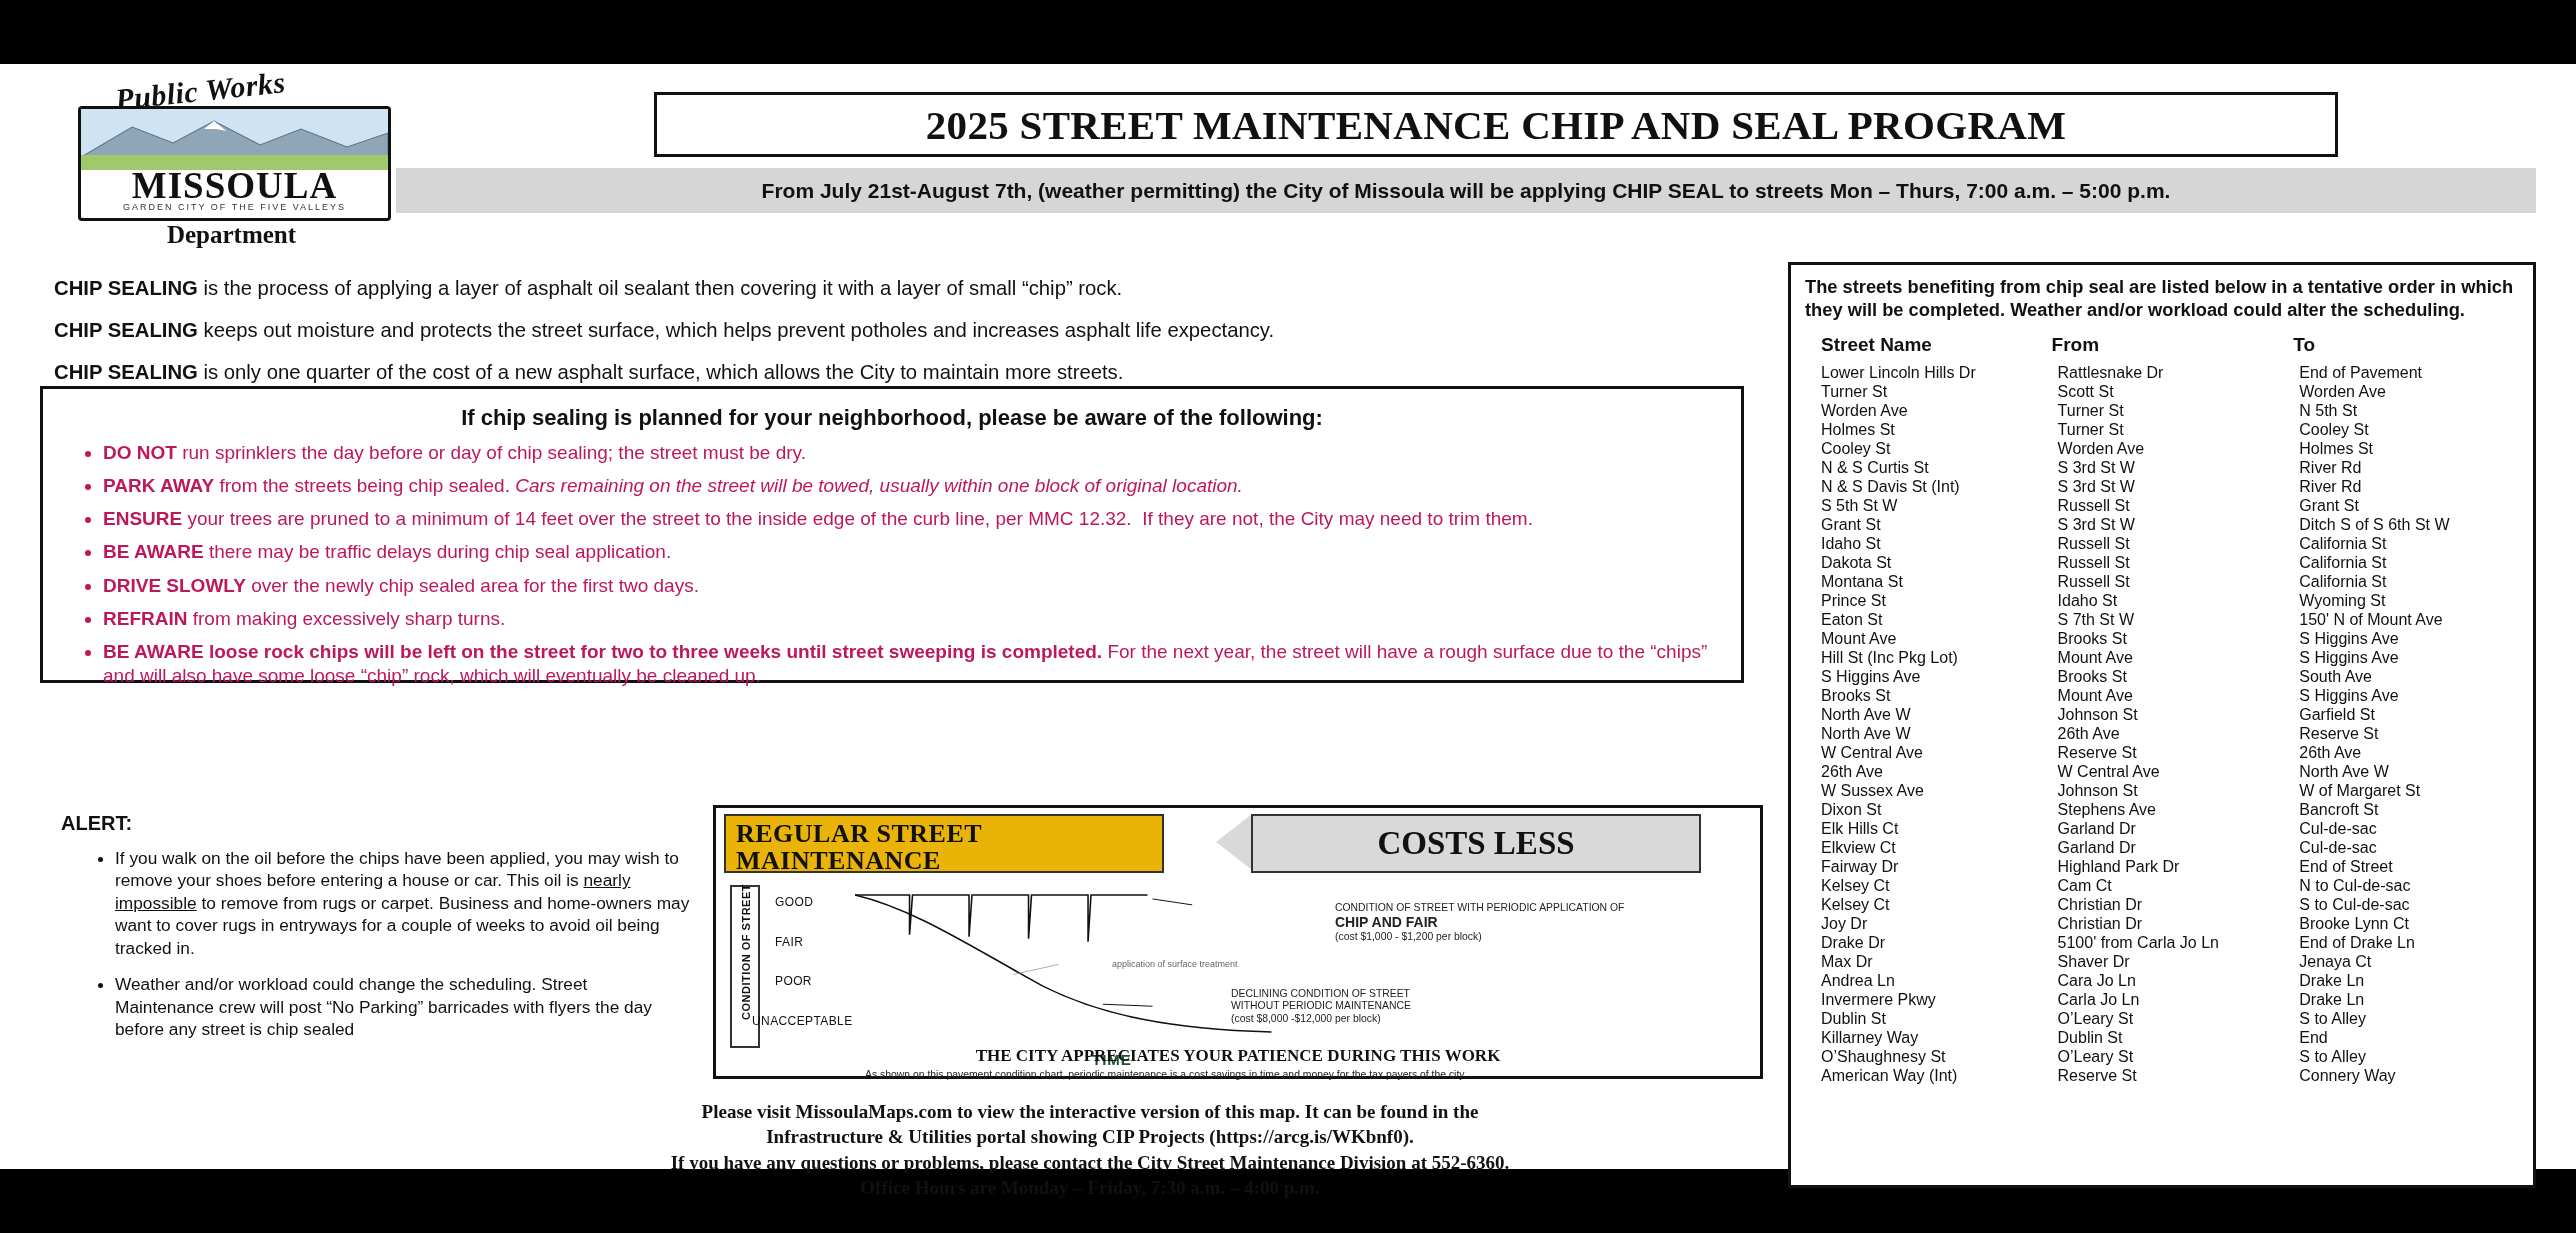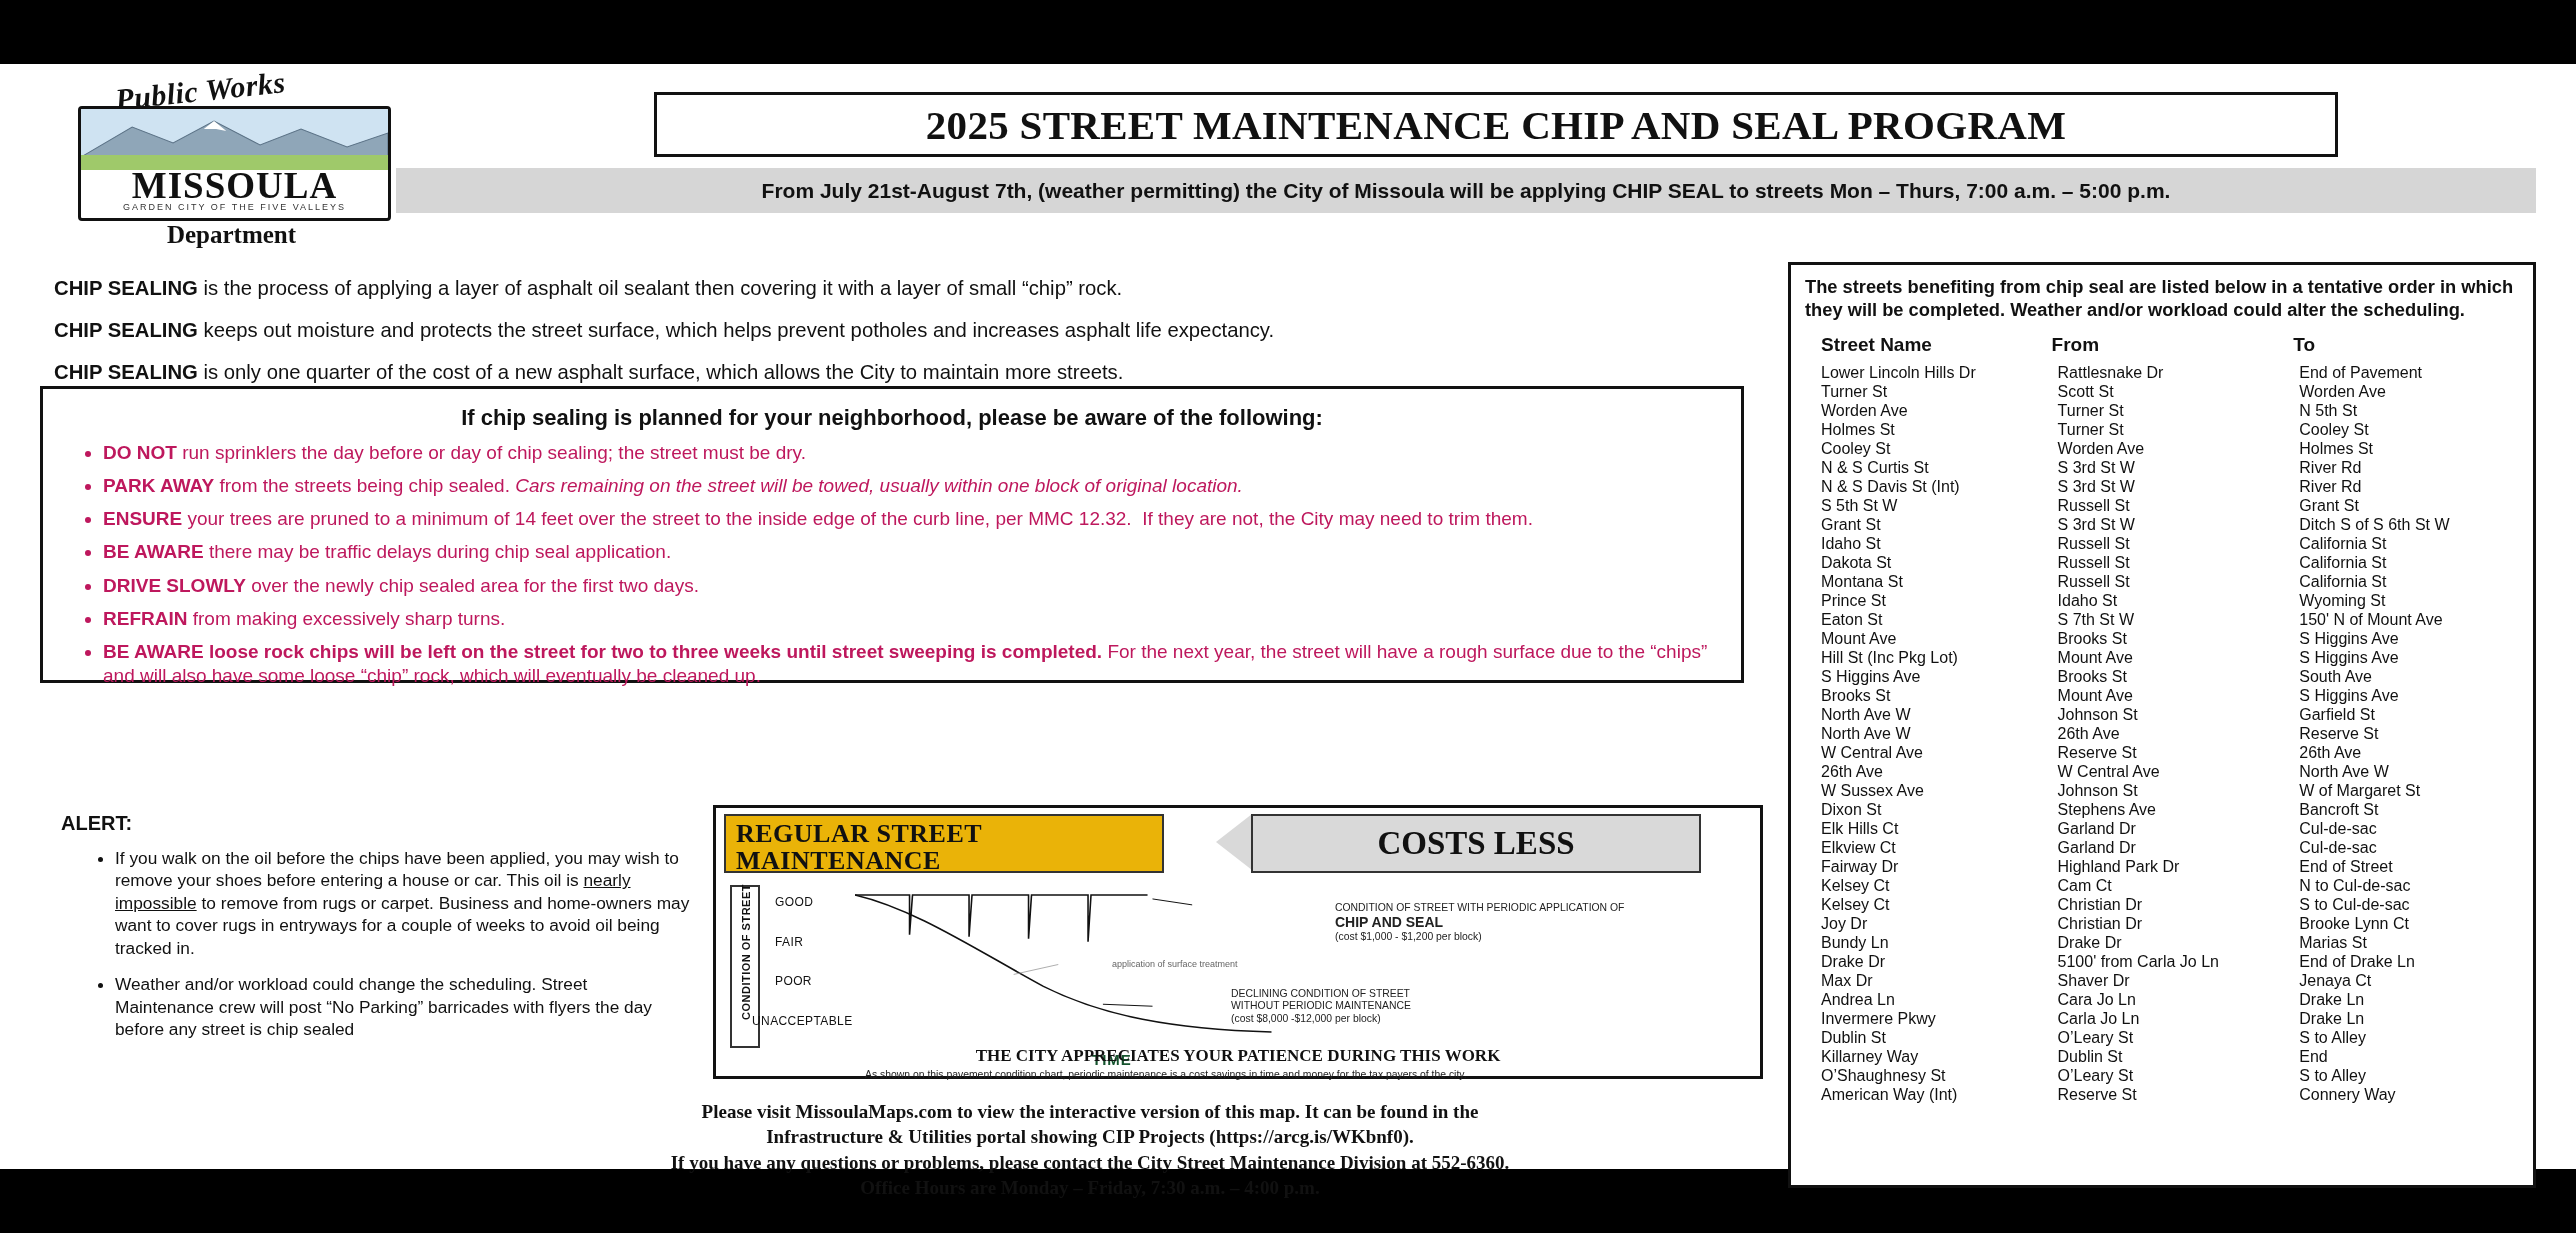--- a/index.html
+++ b/index.html
@@ -146,21 +146,21 @@
 
       <path d="M0,8 C60,22 120,62 190,100 C250,130 320,143 420,146" fill="none" stroke="#111" stroke-width="1.6"></path>
 
       <path d="M300,12 L340,18" fill="none" stroke="#111" stroke-width="1"></path>
       <path d="M250,118 L300,120" fill="none" stroke="#111" stroke-width="1"></path>
       <path d="M160,88 L205,78" fill="none" stroke="#999" stroke-width="0.8"></path>
     </svg>
 
     <div class="ann3">application of surface treatment</div>
     <div class="ann1">
-      CONDITION OF STREET WITH PERIODIC APPLICATION OF<br><b>CHIP AND SEAL</b><br>(cost $1,000 - $1,200 per block)
+      CONDITION OF STREET WITH PERIODIC APPLICATION OF<br><b>CHIP AND FAIR</b><br>(cost $1,000 - $1,200 per block)
     </div>
     <div class="ann2">
       DECLINING CONDITION OF STREET<br>WITHOUT PERIODIC MAINTENANCE<br>(cost $8,000 -$12,000 per block)
     </div>
     <div class="xlabel">TIME</div>
     <div class="note-small">As shown on this pavement condition chart, periodic maintenance is a cost savings in time and money for the tax payers of the city.</div>
     <div class="cb-foot">THE CITY APPRECIATES YOUR PATIENCE DURING THIS WORK</div>
   </div>
 
   <div class="bottom-note">
@@ -325,25 +325,20 @@
             <td class="c1">Kelsey Ct</td>
             <td class="c2">Christian Dr</td>
             <td class="c3">S to Cul-de-sac</td>
           </tr>
           <tr>
             <td class="c1">Joy Dr</td>
             <td class="c2">Christian Dr</td>
             <td class="c3">Brooke Lynn Ct</td>
           </tr>
           <tr>
-            <td class="c1">Bundy Ln</td>
-            <td class="c2">Drake Dr</td>
-            <td class="c3">Marias St</td>
-          </tr>
-          <tr>
             <td class="c1">Drake Dr</td>
             <td class="c2">5100' from Carla Jo Ln</td>
             <td class="c3">End of Drake Ln</td>
           </tr>
           <tr>
             <td class="c1">Max Dr</td>
             <td class="c2">Shaver Dr</td>
             <td class="c3">Jenaya Ct</td>
           </tr>
           <tr>

